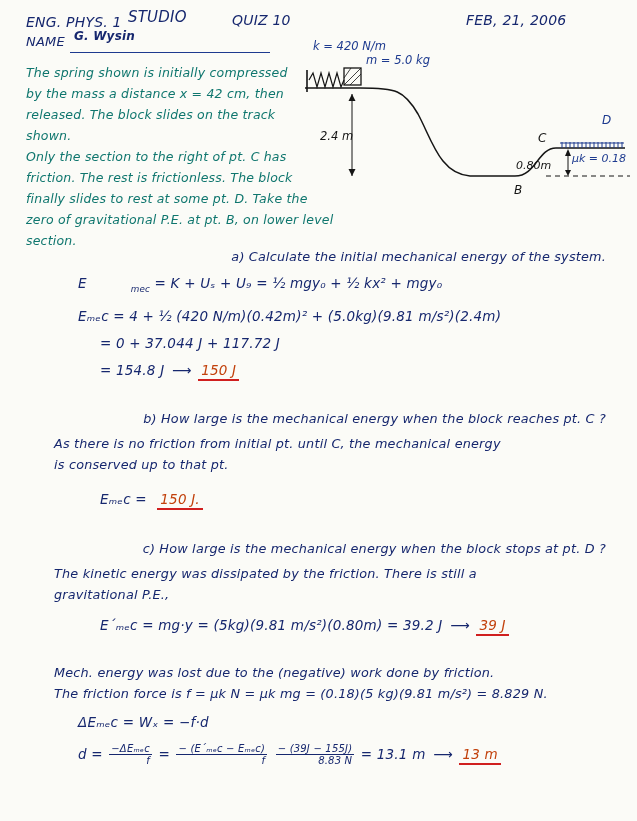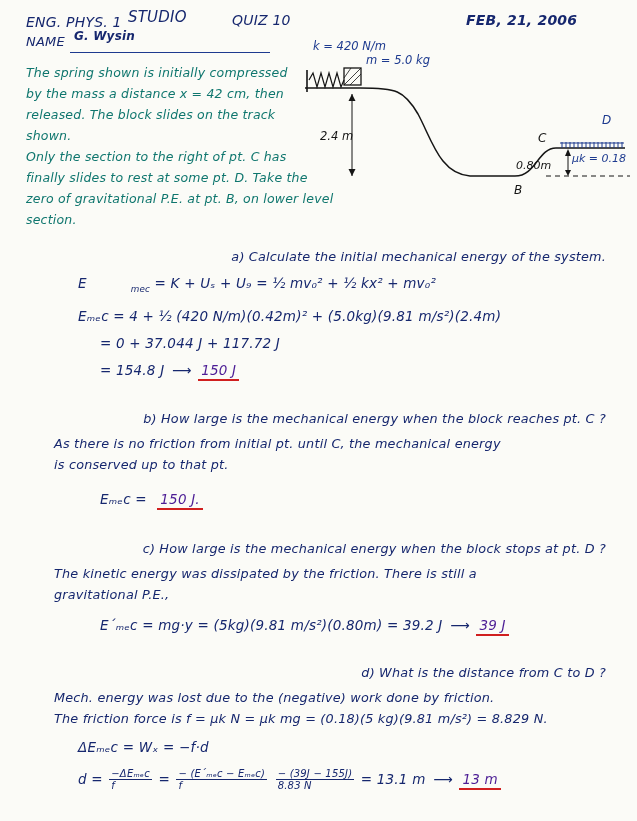--- a/index.html
+++ b/index.html
@@ -22,21 +22,21 @@
     color:#0f766e;
     letter-spacing:.2px;
   }
   .hw-dark{color:#16276e;}
   .abs{position:absolute;}
 
   
   #hdr-course{left:26px;top:14px;font-size:14px;}
   #hdr-studio{left:128px;top:8px;font-size:15px;}
   #hdr-quiz{left:232px;top:12px;font-size:14px;}
-  #hdr-date{left:466px;top:12px;font-size:14px;font-weight:bold;}
+  #hdr-date{left:466px;top:12px;font-size:14px;}
   #hdr-name-label{left:26px;top:34px;font-size:13px;}
   #hdr-name-value{left:74px;top:29px;font-size:12px;font-weight:bold;}
   #name-rule{left:70px;top:52px;width:200px;height:1px;background:#1d3a8f;}
 
   
   #stmt{left:26px;top:62px;width:290px;font-size:12.5px;line-height:21px;}
 
   
   #figure{left:300px;top:36px;width:330px;height:170px;}
 
@@ -46,28 +46,28 @@
   #sec-b{left:26px;top:408px;width:580px;}
   #sec-c{left:26px;top:538px;width:580px;}
   #sec-d{left:26px;top:662px;width:580px;}
 
   .q{ margin:0 0 4px 0;text-align:right; }
   .indent1{margin-left:28px;}
   .eq{margin:6px 0 6px 52px;font-size:13.5px;}
   .eq2{margin:6px 0 6px 74px;font-size:13.5px;}
 
   .frac{
-    display:inline-block;vertical-align:middle;text-align:left;
+    display:inline-block;vertical-align:middle;text-align:right;
     font-size:10px;line-height:11px;margin:0 2px;
   }
   .frac .num{display:block;padding:0 2px;}
   .frac .den{display:block;border-top:1px solid currentColor;padding:0 2px;}
 
   .boxedred{
-    color:#4c1d95;border-bottom:2px solid #d01f1f;
+    color:#c2410c;border-bottom:2px solid #d01f1f;
     padding:0 3px 1px 3px;font-style:italic;
   }
   .arrow{letter-spacing:-1px;}
 
   sub{font-size:.65em;margin-left:44px;}
 
   
   svg text{font-family:"DejaVu Sans",sans-serif;font-style:italic;}
 </style>
 </head>
@@ -81,20 +81,21 @@
   <div class="abs hw hw-dark" id="hdr-date">FEB, 21, 2006</div>
   <div class="abs hw hw-dark" id="hdr-name-label">NAME</div>
   <div class="abs hw hw-dark" id="hdr-name-value">G. Wysin</div>
   <div class="abs" id="name-rule"></div>
 
   <div class="abs hw" id="stmt">
     <div>The spring shown is initially compressed</div>
     <div>by the mass a distance  x = 42 cm, then</div>
     <div>released. The block slides on the track shown.</div>
     <div>Only the section to the right of pt. C has</div>
+    <div>friction. The rest is frictionless. The block</div>
     <div>finally slides to rest at some pt. D. Take the</div>
     <div style="width:330px">zero of gravitational P.E. at pt. B, on lower level section.</div>
   </div>
 
   <div class="abs" id="figure">
     <svg width="330" height="175" viewBox="0 0 330 175">
 
       <path d="M5 52 L60 52" stroke="#151515" stroke-width="1.4" fill="none"></path>
 
       <path d="M7 34 L7 56" stroke="#151515" stroke-width="1.6" fill="none"></path>
@@ -135,21 +136,21 @@
       <text x="302" y="88" font-size="12" fill="#1d3a8f">D</text>
       <text x="272" y="126" font-size="11" fill="#1d3a8f">μk = 0.18</text>
       <text x="216" y="133" font-size="11" fill="#151515">0.80m</text>
     </svg>
   </div>
 
   <div class="abs sec" id="sec-a">
     <div class="q hw hw-dark">a) Calculate the initial mechanical energy of the system.</div>
     <div class="eq hw hw-dark">
       <span>E</span><sub>mec</sub>
-      <span>= K + Uₛ + U₉ =  ½ mv₀² + ½ kx² + mv₀²</span>
+      <span>= K + Uₛ + U₉ =  ½ mgy₀ + ½ kx² + mgy₀</span>
     </div>
     <div class="eq hw hw-dark">Eₘₑᴄ =  4 + ½ (420 N/m)(0.42m)² + (5.0kg)(9.81 m/s²)(2.4m)</div>
     <div class="eq2 hw hw-dark">=  0  + 37.044 J  +  117.72 J</div>
     <div class="eq2 hw hw-dark">
       <span>=  154.8 J</span>
       <span class="arrow">&nbsp;⟶&nbsp;</span>
       <span class="boxedred">150 J</span>
     </div>
   </div>
 
@@ -168,21 +169,20 @@
     <div class="indent1 hw hw-dark">The kinetic energy was dissipated by the friction. There is still a</div>
     <div class="indent1 hw hw-dark">gravitational P.E.,</div>
     <div class="eq2 hw hw-dark" style="margin-top:10px">
       <span>E´ₘₑᴄ  =  mg·y  = (5kg)(9.81 m/s²)(0.80m) =  39.2 J</span>
       <span class="arrow">&nbsp;⟶&nbsp;</span>
       <span class="boxedred">39 J</span>
     </div>
   </div>
 
   <div class="abs sec" id="sec-d">
-    <div class="q hw hw-dark">d) What is the distance from  C  to D ?</div>
     <div class="indent1 hw hw-dark">Mech. energy was lost due to the (negative) work done by friction.</div>
     <div class="indent1 hw hw-dark">The friction force is    f = μk N =  μk mg = (0.18)(5 kg)(9.81 m/s²) =  8.829 N.</div>
     <div class="eq hw hw-dark" style="margin-top:8px">ΔEₘₑᴄ  =  Wₓ  =  −f·d</div>
     <div class="eq hw hw-dark" style="margin-top:10px">
       <span>d =</span>
       <span class="frac">
         <span class="num">−ΔEₘₑᴄ</span>
         <span class="den">f</span>
       </span>
       <span>=</span>

